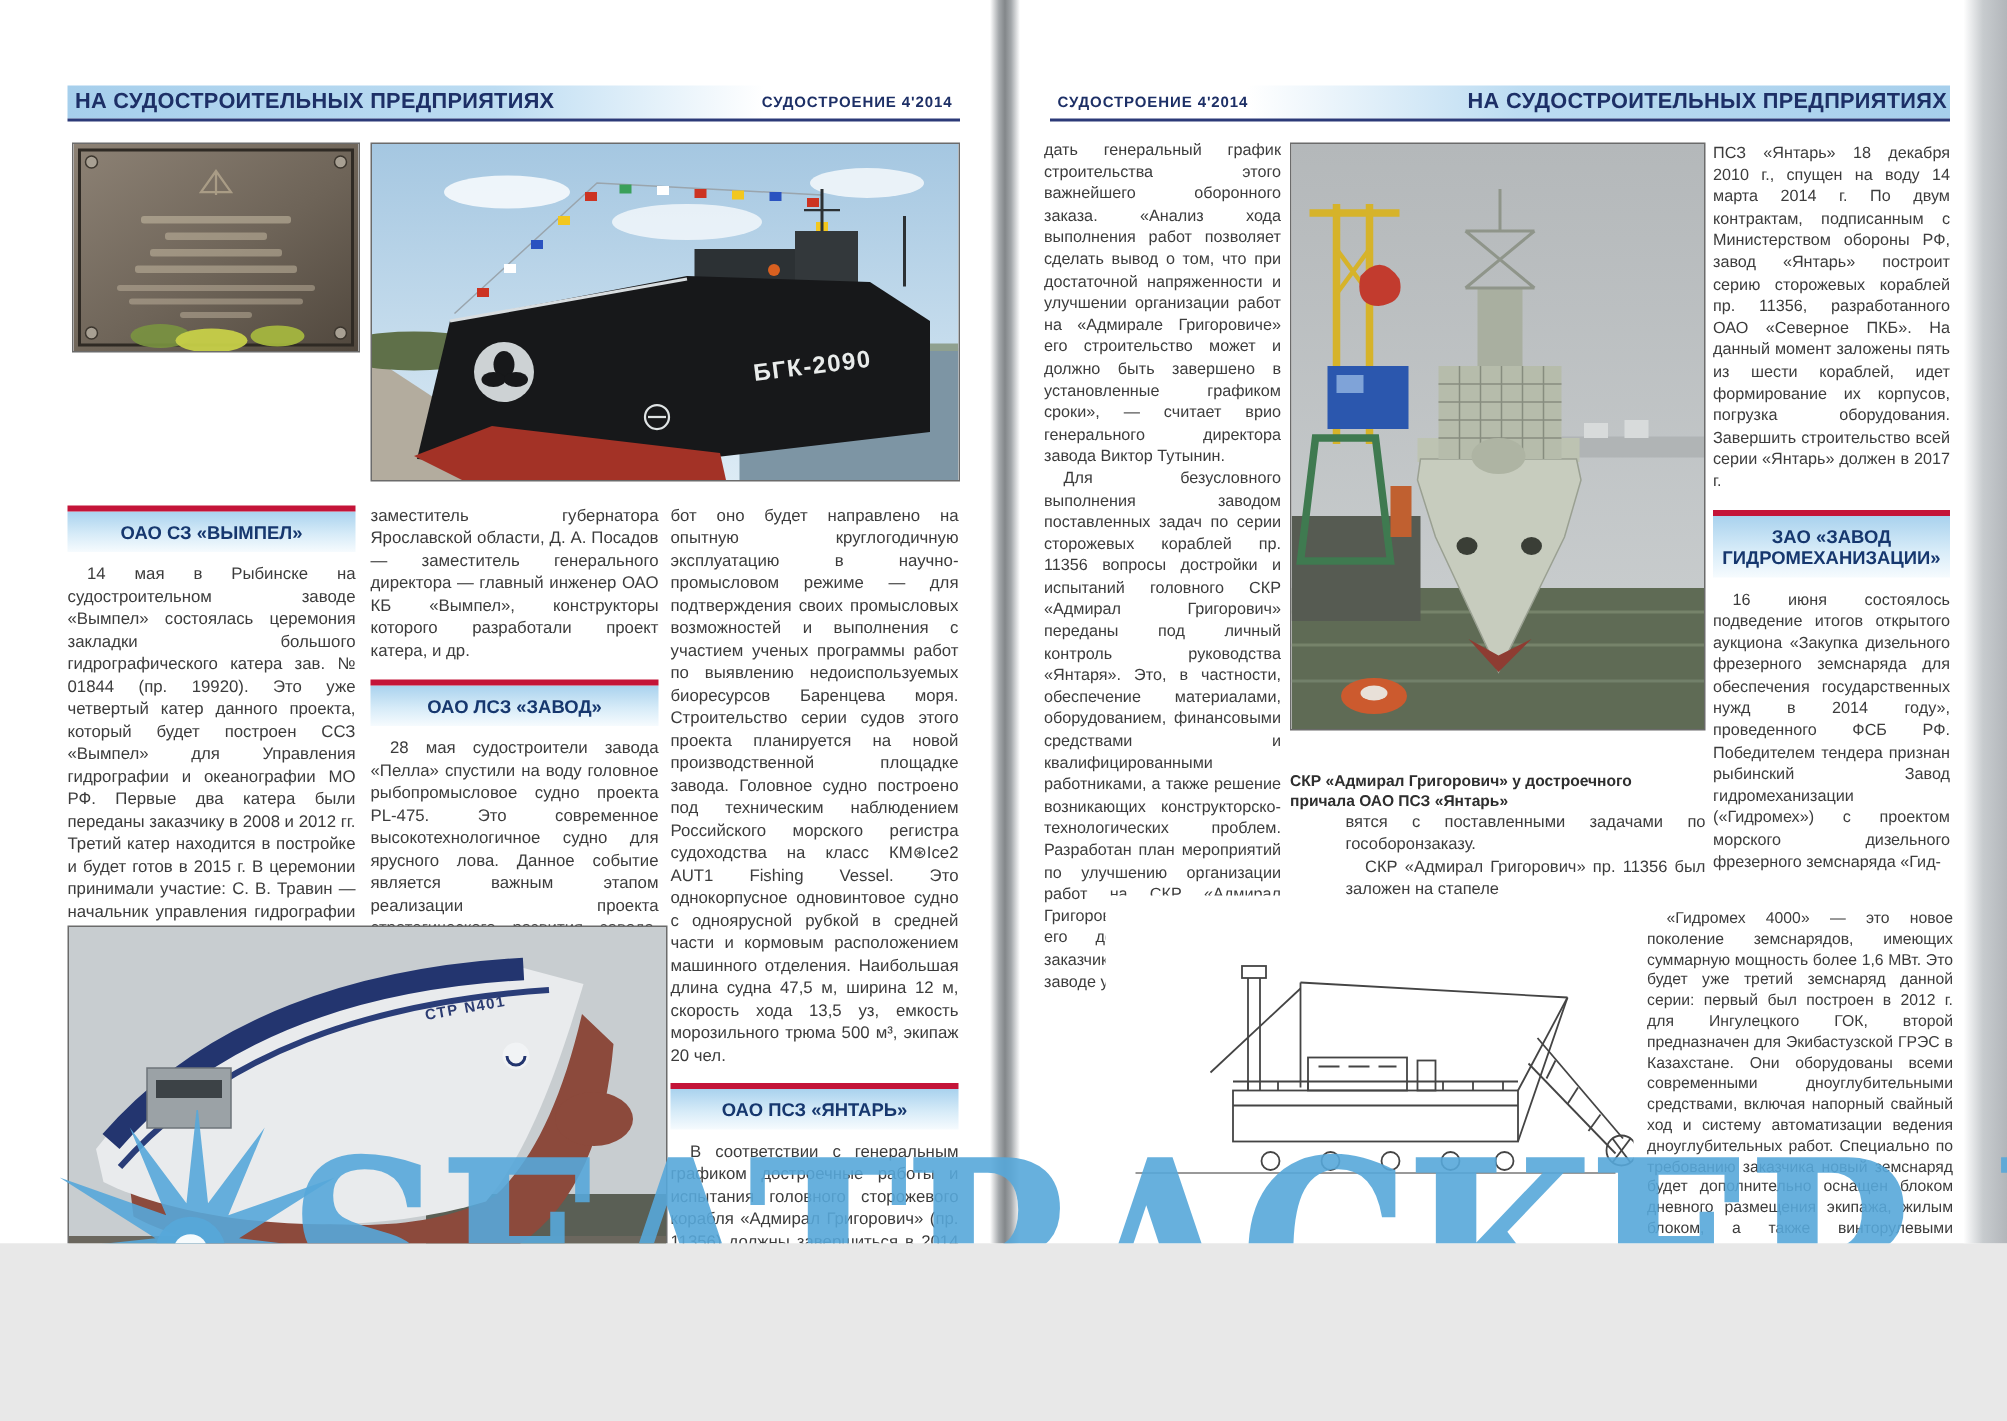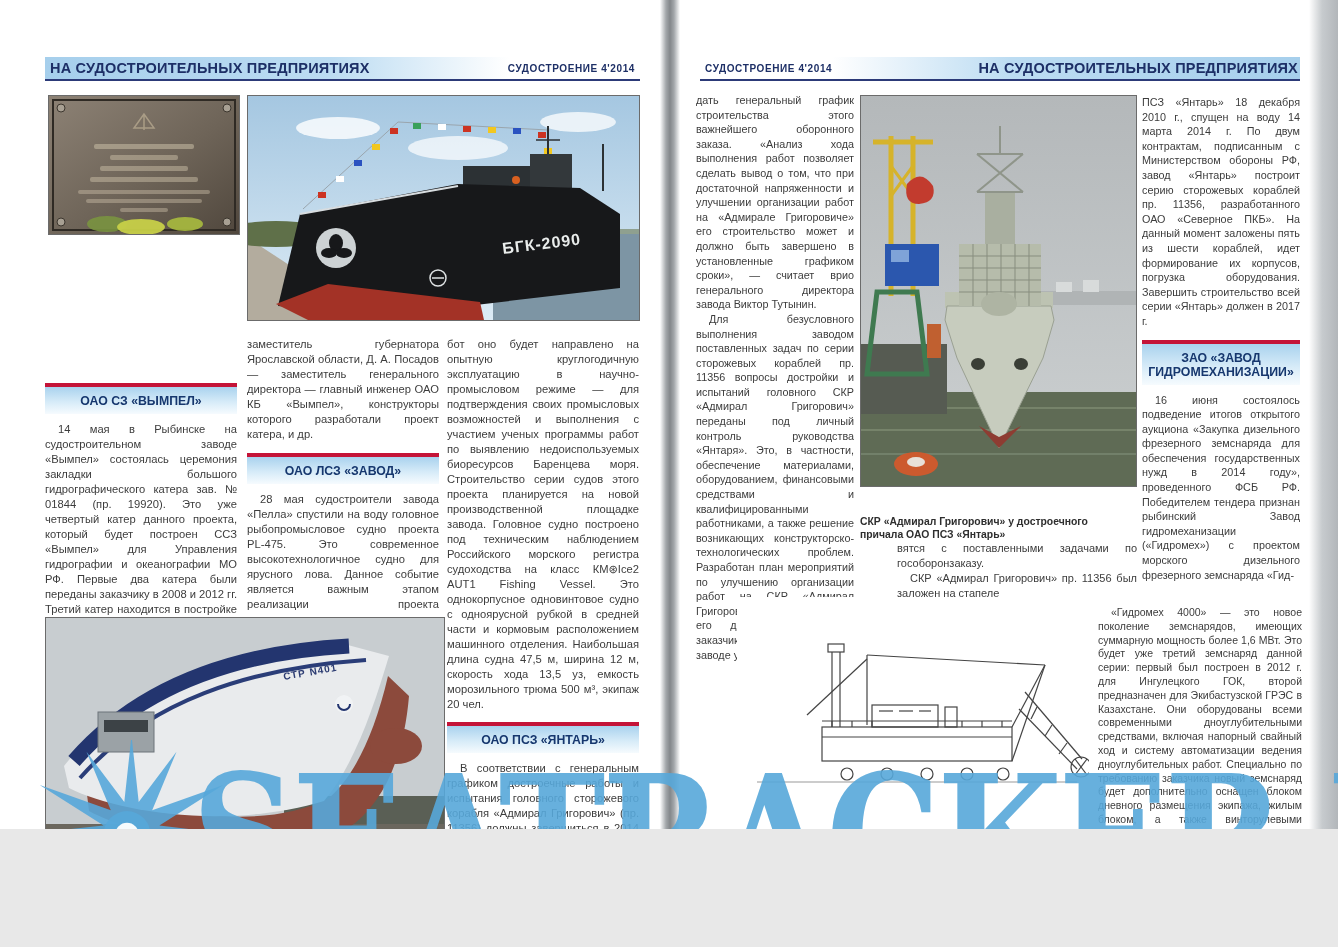--- a/index.html
+++ b/index.html
@@ -14,21 +14,21 @@
   .hdr-issue{font-weight:bold;font-size:10px;color:#1d2f66;letter-spacing:.6px;white-space:nowrap;}
   .hdr-rule{height:2px;background:#2c3a78;}
   
   .bt{font-size:11.2px;line-height:15px;text-align:justify;}
   .bt-sm{font-size:10.8px;line-height:14.6px;text-align:justify;}
   .bt-xs{font-size:10.5px;line-height:13.8px;text-align:justify;}
   .bt p,.bt-sm p,.bt-xs p{margin:0;text-indent:13px;}
   p.cont{text-indent:0;}
   .sec-head{border-top:4px solid #c41438;background:linear-gradient(180deg,#a9d2ee 0%,#d6ebf8 55%,#f6fbfe 100%);
             color:#16376e;font-weight:bold;font-size:12.3px;line-height:14px;text-align:center;
-            padding:7px 2px 6px 2px;margin-top:46px;}
+            padding:7px 2px 6px 2px;}
   .cap{font-weight:bold;font-size:10.4px;line-height:13px;color:#2e2e2e;}
   .pagenum{font-weight:bold;font-size:12px;color:#2e2e2e;}
   .foot{font-size:10px;line-height:13px;color:#3f3f3f;text-align:justify;}
   .frule{height:1px;background:#444;}
   .photo{box-sizing:border-box;border:1px solid #6b6b6b;overflow:hidden;}
   
   .wm{z-index:40;pointer-events:none;}
   .wm-text{font-family:"DejaVu Serif",serif;font-weight:bold;font-size:175px;line-height:.95;
            color:rgba(87,167,217,.9);letter-spacing:-4px;white-space:nowrap;
            transform:scaleX(.82);transform-origin:left top;}

